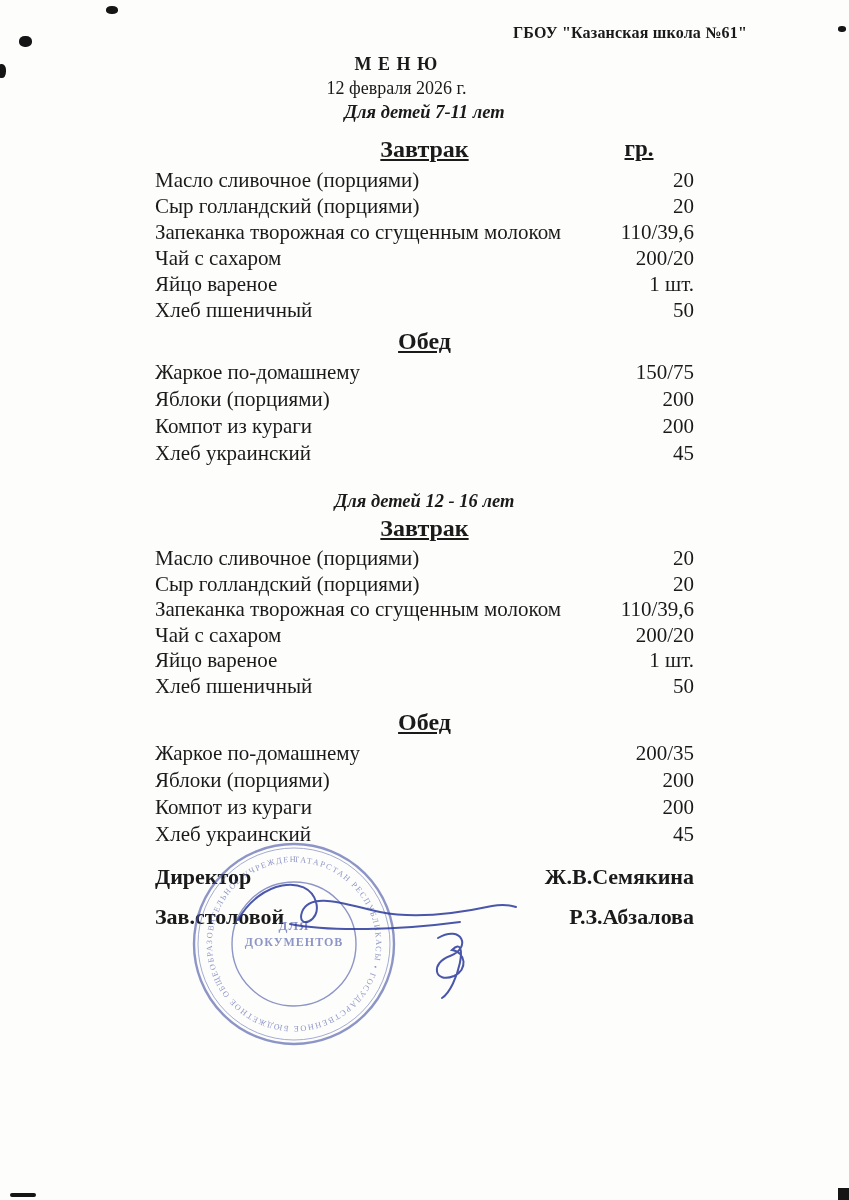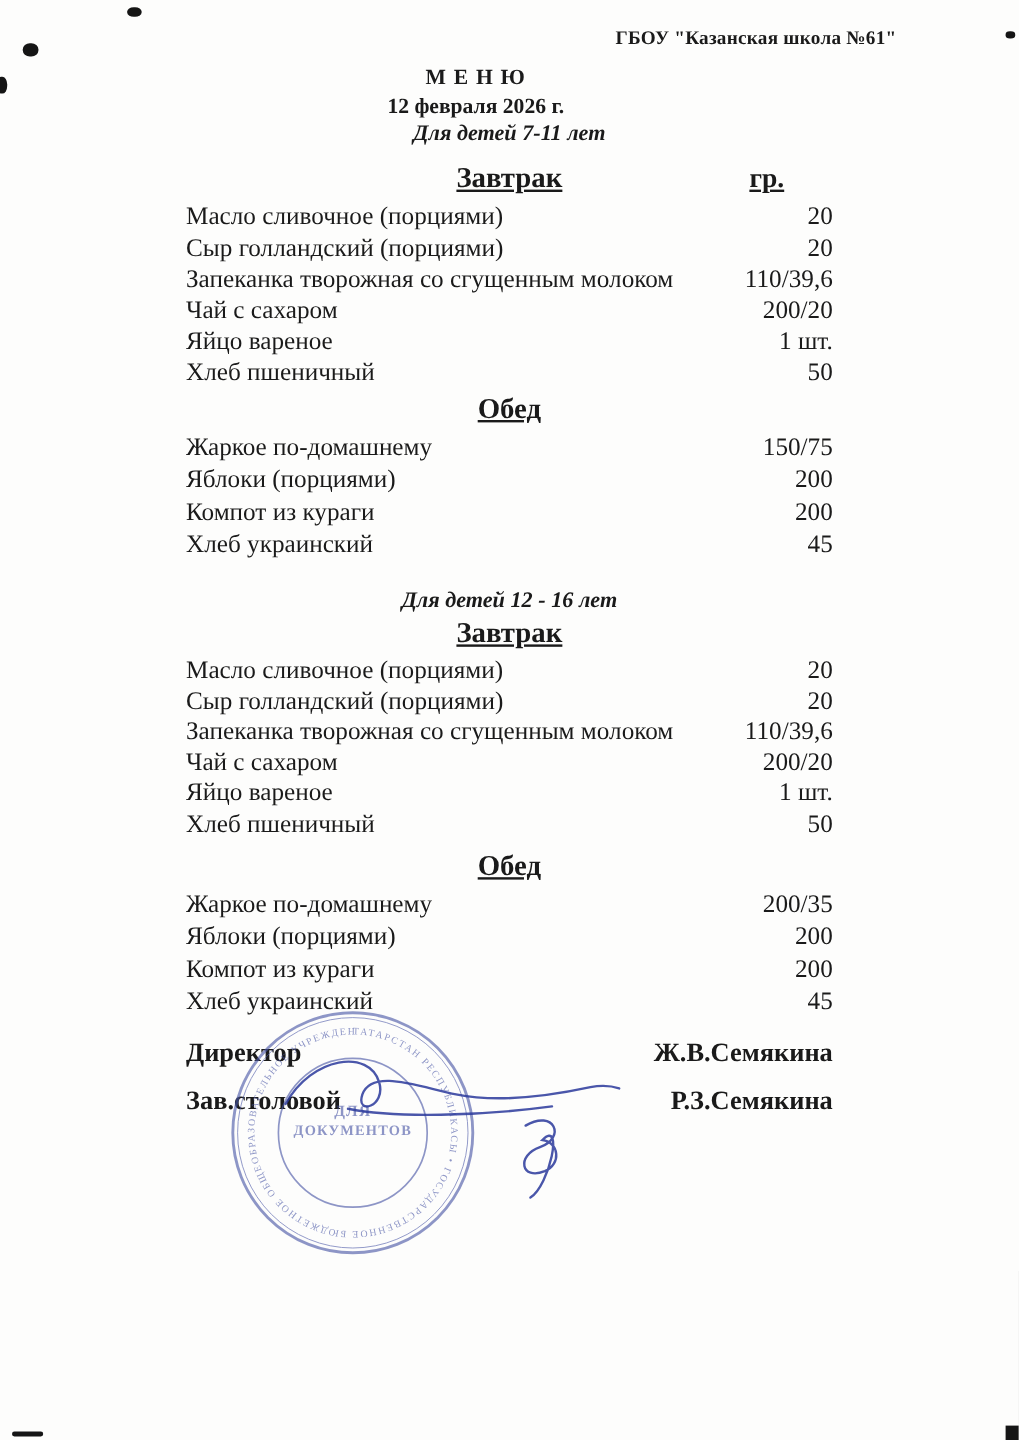--- a/index.html
+++ b/index.html
@@ -9,21 +9,21 @@
     font-family:"Liberation Serif","DejaVu Serif",serif;
     color:#1a1a1a;
   }
   .school-header{
     position:absolute;top:24px;right:102px;
     font-size:16px;font-weight:bold;letter-spacing:.2px;
   }
   .content{position:absolute;top:0;left:155px;width:539px;}
   .doc-title{position:relative;left:-28px;margin-top:52px;text-align:center;}
   .doc-title .t1{font-size:18px;font-weight:bold;letter-spacing:1px;line-height:24px;}
-  .doc-title .t2{font-size:18px;font-weight:bold;line-height:24px;}
+  .doc-title .t2{font-size:18px;font-weight:normal;line-height:24px;}
   .age-title{text-align:center;font-size:18.5px;font-weight:bold;font-style:italic;line-height:25px;}
   .age-title.second{margin-top:22px;}
   .meal-head{position:relative;margin-top:11px;text-align:center;line-height:26px;}
   .meal-head .meal-name{font-size:24px;font-weight:bold;text-decoration:underline;}
   .meal-head .unit{position:absolute;right:0;top:0;width:110px;font-size:23px;font-weight:bold;text-decoration:underline;}
   .meal-head.lunch{margin-top:5px;}
   .rows{margin-top:2px;}
   .row{display:flex;justify-content:space-between;line-height:26px;font-size:21px;}
   .rows.tight .row{line-height:25.5px;}
   .rows.lunch .row{line-height:27px;}
@@ -170,21 +170,21 @@
           <span class="qty">45</span>
         </div>
     </div>
 
     <div class="sig-row first">
       <span>Директор</span>
       <span>Ж.В.Семякина</span>
     </div>
     <div class="sig-row second">
       <span>Зав.столовой</span>
-      <span>Р.З.Семякина</span>
+      <span>Р.З.Абзалова</span>
     </div>
 
   </div>
 
   <svg class="stamp" viewBox="0 0 212 212">
     <g opacity="0.62">
       <circle cx="106" cy="106" r="100" fill="none" stroke="#4a57a6" stroke-width="2.4"></circle>
       <circle cx="106" cy="106" r="96" fill="none" stroke="#4a57a6" stroke-width="0.8"></circle>
       <circle cx="106" cy="106" r="62" fill="none" stroke="#4a57a6" stroke-width="1.4"></circle>
       <defs>

